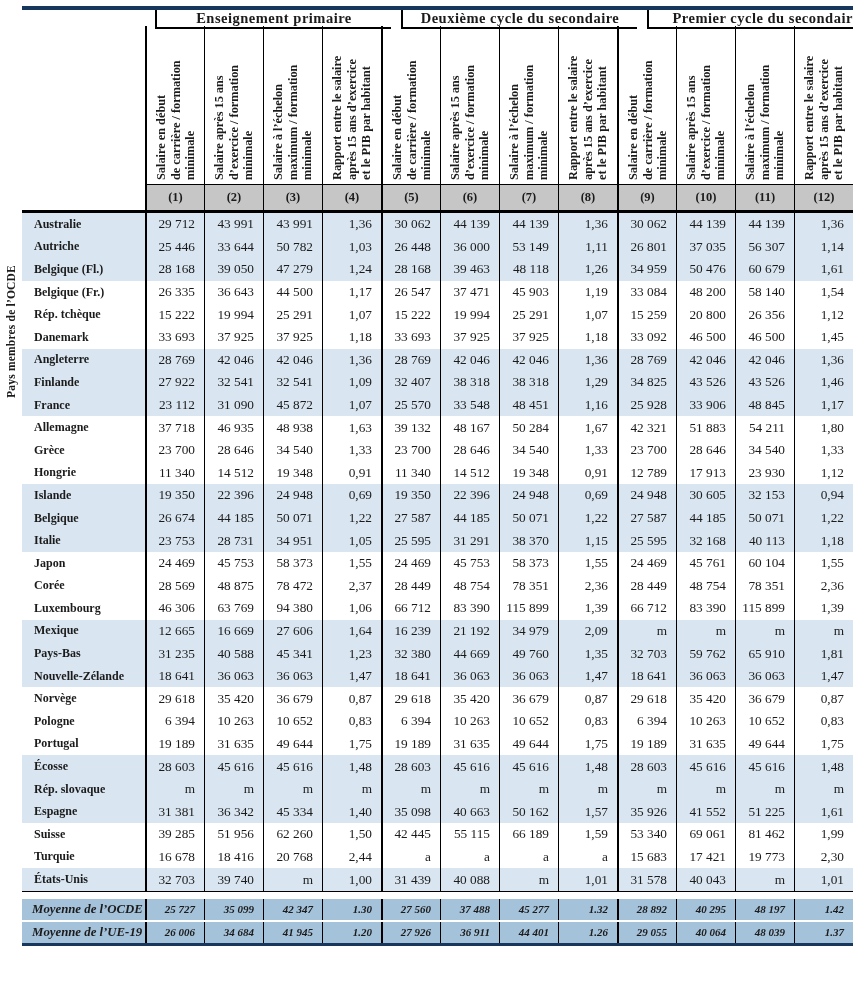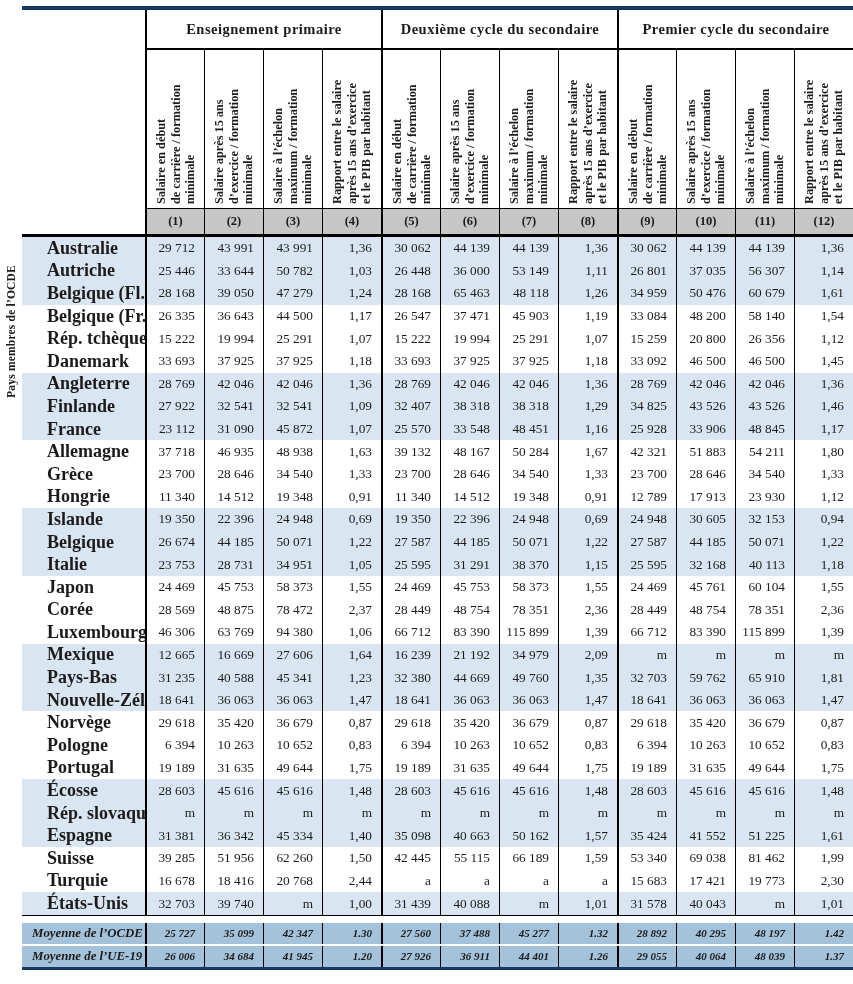--- a/index.html
+++ b/index.html
@@ -19,21 +19,21 @@
   .vlabel span{
     display:block;
     writing-mode:vertical-rl;transform:rotate(180deg);
     font-weight:bold;font-size:11.5px;white-space:nowrap;
     letter-spacing:.2px;
   }
   .table{position:absolute;left:22px;top:6px;width:831px;}
   .rule-top{height:4px;background:#17375d;}
   .rule-bottom{height:3px;background:#17375d;}
 
-  .ghdr{display:grid;grid-template-columns:123px 236px 236px 236px;height:40px;}
+  .ghdr{display:grid;grid-template-columns:123px 236px 236px 236px;height:16px;gap:10px;}
   .ghdr .spacer{}
   .gcell{
     border-left:2px solid #000;border-bottom:2px solid #000;
     display:flex;align-items:center;justify-content:center;
     font-weight:bold;font-size:14.5px;letter-spacing:.5px;
   }
 
   .chdr{display:grid;grid-template-columns:123px repeat(12,59px);height:158px;}
   .hcell{
     border-left:1px solid #000;
@@ -59,22 +59,22 @@
   }
   .ncell.thick{border-left-width:2px;}
 
   .thickline{height:3px;background:#000;}
   .thinline{height:1px;background:#000;}
   .gap{height:7px;background:#ffffff;}
 
   .row{display:grid;grid-template-columns:123px repeat(12,59px);height:22.6px;}
   .row.blue{background:#d9e6f1;}
   .ccell{
-    font-weight:bold;font-size:18px;
-    display:flex;align-items:center;padding-left:25px;
+    font-weight:bold;font-size:12px;
+    display:flex;align-items:center;padding-left:12px;
     white-space:nowrap;overflow:hidden;
   }
   .vcell{
     border-left:1px solid #000;
     display:flex;align-items:center;justify-content:flex-end;
     font-size:13.3px;padding-right:9px;white-space:nowrap;
   }
   .vcell.thick{border-left-width:2px;}
 
   .frow{
@@ -228,21 +228,21 @@
           <div class="vcell">56 307</div>
           <div class="vcell">1,14</div>
         </div>
         <div class="row blue">
           <div class="ccell">Belgique (Fl.)</div>
           <div class="vcell thick">28 168</div>
           <div class="vcell">39 050</div>
           <div class="vcell">47 279</div>
           <div class="vcell">1,24</div>
           <div class="vcell thick">28 168</div>
-          <div class="vcell">65 463</div>
+          <div class="vcell">39 463</div>
           <div class="vcell">48 118</div>
           <div class="vcell">1,26</div>
           <div class="vcell thick">34 959</div>
           <div class="vcell">50 476</div>
           <div class="vcell">60 679</div>
           <div class="vcell">1,61</div>
         </div>
         <div class="row">
           <div class="ccell">Belgique (Fr.)</div>
           <div class="vcell thick">26 335</div>
@@ -591,37 +591,37 @@
         <div class="row blue">
           <div class="ccell">Espagne</div>
           <div class="vcell thick">31 381</div>
           <div class="vcell">36 342</div>
           <div class="vcell">45 334</div>
           <div class="vcell">1,40</div>
           <div class="vcell thick">35 098</div>
           <div class="vcell">40 663</div>
           <div class="vcell">50 162</div>
           <div class="vcell">1,57</div>
-          <div class="vcell thick">35 424</div>
+          <div class="vcell thick">35 926</div>
           <div class="vcell">41 552</div>
           <div class="vcell">51 225</div>
           <div class="vcell">1,61</div>
         </div>
         <div class="row">
           <div class="ccell">Suisse</div>
           <div class="vcell thick">39 285</div>
           <div class="vcell">51 956</div>
           <div class="vcell">62 260</div>
           <div class="vcell">1,50</div>
           <div class="vcell thick">42 445</div>
           <div class="vcell">55 115</div>
           <div class="vcell">66 189</div>
           <div class="vcell">1,59</div>
           <div class="vcell thick">53 340</div>
-          <div class="vcell">69 038</div>
+          <div class="vcell">69 061</div>
           <div class="vcell">81 462</div>
           <div class="vcell">1,99</div>
         </div>
         <div class="row">
           <div class="ccell">Turquie</div>
           <div class="vcell thick">16 678</div>
           <div class="vcell">18 416</div>
           <div class="vcell">20 768</div>
           <div class="vcell">2,44</div>
           <div class="vcell thick">a</div>

